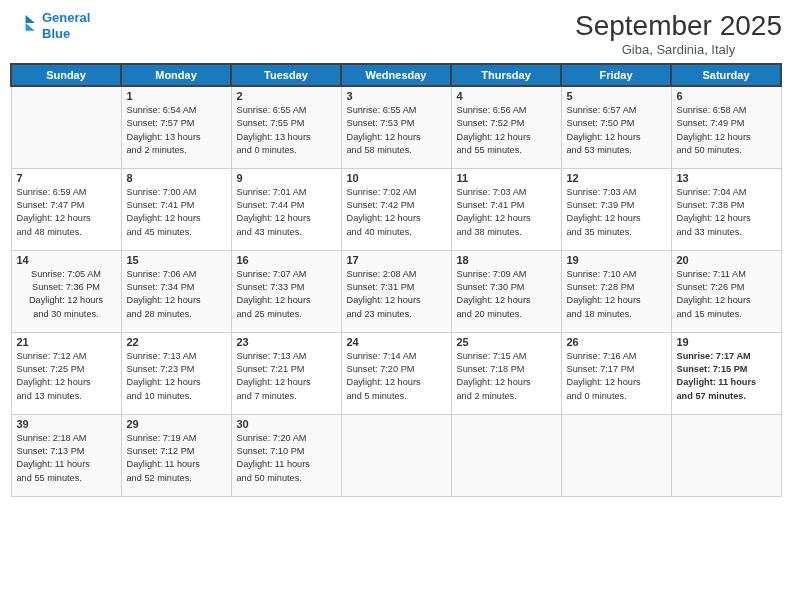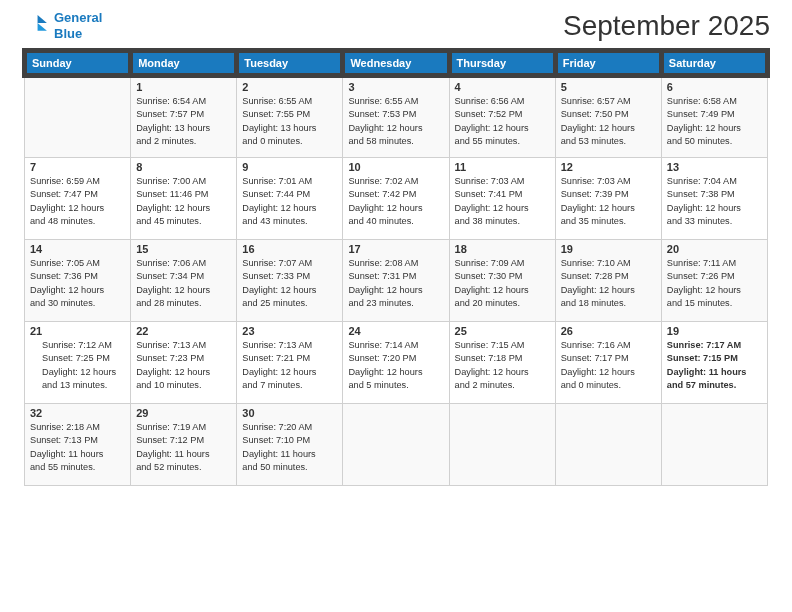--- a/index.html
+++ b/index.html
@@ -6,21 +6,21 @@
     body {
       width: 792px;
       height: 612px;
       font-family: Arial, sans-serif;
       background: #fff;
       overflow: hidden;
     }
     .page {
       width: 792px;
       height: 612px;
-      padding: 10px 22px;
+      padding: 10px 10px;
     }
     .header {
       display: flex;
       align-items: flex-start;
       justify-content: space-between;
       margin-bottom: 6px;
     }
     .logo {
       display: flex;
       align-items: center;
@@ -52,25 +52,25 @@
       color: #555;
     }
     table {
       width: 100%;
       border-collapse: collapse;
       font-size: 10px;
     }
     thead th {
       background-color: #1a7abf;
       color: #fff;
-      text-align: left;
+      text-align: center;
       padding: 4px 5px;
       font-size: 11px;
       font-weight: bold;
-      border: 5px solid #404040;
+      border: 2px solid #404040;
     }
     td {
       border: 1px solid #d0d0d0;
       vertical-align: top;
       padding: 3px 5px;
       width: 14.28%;
       height: 82px;
     }
     .day-num {
       font-weight: bold;
@@ -105,20 +105,21 @@
         <polygon points="20,4 32,14 20,14" fill="#1a7abf"></polygon>
         <polygon points="20,14 32,24 20,24" fill="#2299dd"></polygon>
       </svg>
       <div class="logo-text">
         <div><span>General</span></div>
         <div><span>Blue</span></div>
       </div>
     </div>
     <div class="title-block">
       <div class="month-title">September 2025</div>
+      <div class="subtitle">Giba, Sardinia, Italy</div>
     </div>
   </div>
 
   <table>
     <thead>
       <tr>
       <th>Sunday</th>
           <th>Monday</th>
           <th>Tuesday</th>
           <th>Wednesday</th>
@@ -177,21 +178,21 @@
           <td>
             <span class="day-num">7</span>
             <div class="day-info" style="white-space: pre-line;">Sunrise: 6:59 AM
 Sunset: 7:47 PM
 Daylight: 12 hours
 and 48 minutes.</div>
           </td>
           <td>
             <span class="day-num">8</span>
             <div class="day-info" style="white-space: pre-line;">Sunrise: 7:00 AM
-Sunset: 11:46 PM
+Sunset: 7:41 PM
 Daylight: 12 hours
 and 45 minutes.</div>
           </td>
           <td>
             <span class="day-num">9</span>
             <div class="day-info" style="white-space: pre-line;">Sunrise: 7:01 AM
 Sunset: 7:44 PM
 Daylight: 12 hours
 and 43 minutes.</div>
           </td>
@@ -220,21 +221,21 @@
             <span class="day-num">13</span>
             <div class="day-info" style="white-space: pre-line;">Sunrise: 7:04 AM
 Sunset: 7:38 PM
 Daylight: 12 hours
 and 33 minutes.</div>
           </td>
         </tr>
         <tr>
           <td>
             <span class="day-num">14</span>
-            <div class="day-info" style="white-space: pre-line;">Sunrise: 7:05 AM
+            <div class="day-info" style="white-space: pre-line; text-align: center;">Sunrise: 7:05 AM
 Sunset: 7:36 PM
 Daylight: 12 hours
 and 30 minutes.</div>
           </td>
           <td>
             <span class="day-num">15</span>
             <div class="day-info" style="white-space: pre-line;">Sunrise: 7:06 AM
 Sunset: 7:34 PM
 Daylight: 12 hours
 and 28 minutes.</div>
@@ -271,21 +272,21 @@
             <span class="day-num">20</span>
             <div class="day-info" style="white-space: pre-line;">Sunrise: 7:11 AM
 Sunset: 7:26 PM
 Daylight: 12 hours
 and 15 minutes.</div>
           </td>
         </tr>
         <tr>
           <td>
             <span class="day-num">21</span>
-            <div class="day-info" style="white-space: pre-line; margin-left: 12px;">Sunrise: 7:12 AM
+            <div class="day-info" style="white-space: pre-line;">Sunrise: 7:12 AM
 Sunset: 7:25 PM
 Daylight: 12 hours
 and 13 minutes.</div>
           </td>
           <td>
             <span class="day-num">22</span>
             <div class="day-info" style="white-space: pre-line;">Sunrise: 7:13 AM
 Sunset: 7:23 PM
 Daylight: 12 hours
 and 10 minutes.</div>
@@ -321,21 +322,21 @@
           <td>
             <span class="day-num">19</span>
             <div class="day-info" style="white-space: pre-line; font-weight: bold;">Sunrise: 7:17 AM
 Sunset: 7:15 PM
 Daylight: 11 hours
 and 57 minutes.</div>
           </td>
         </tr>
         <tr>
           <td>
-            <span class="day-num">32</span>
+            <span class="day-num">39</span>
             <div class="day-info" style="white-space: pre-line;">Sunrise: 2:18 AM
 Sunset: 7:13 PM
 Daylight: 11 hours
 and 55 minutes.</div>
           </td>
           <td>
             <span class="day-num">29</span>
             <div class="day-info" style="white-space: pre-line;">Sunrise: 7:19 AM
 Sunset: 7:12 PM
 Daylight: 11 hours

